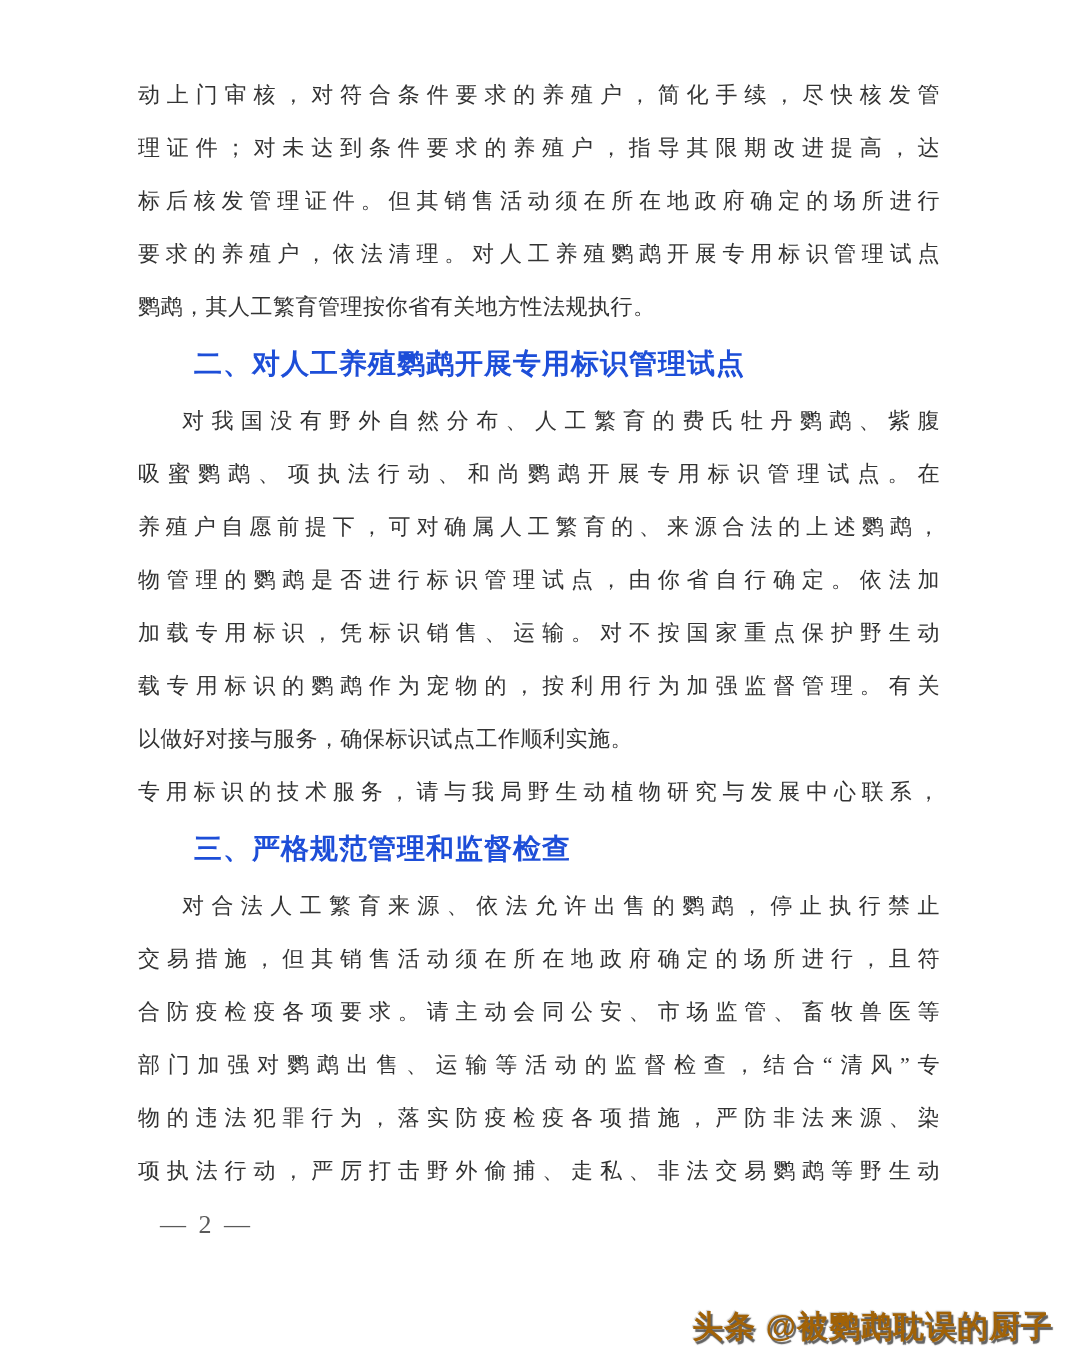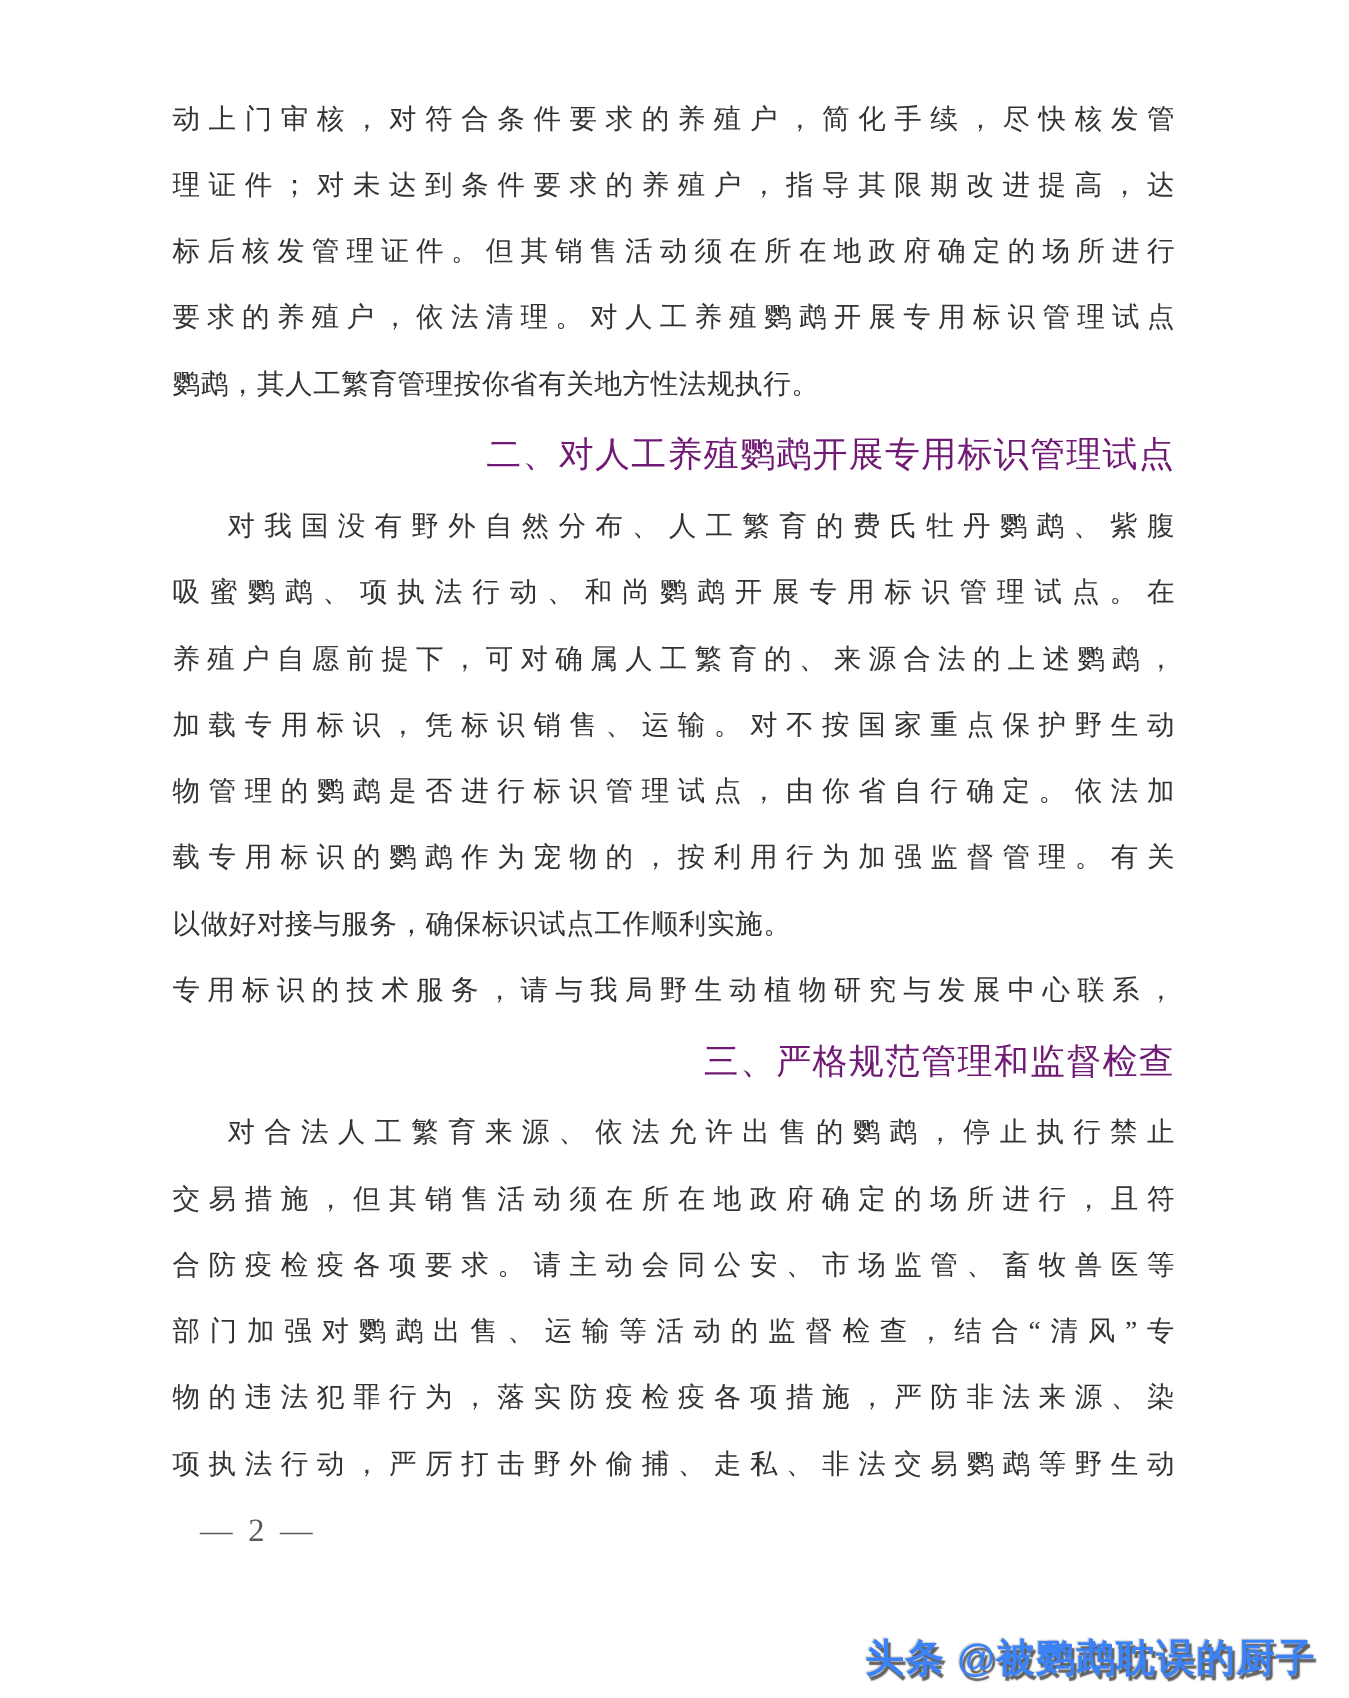--- a/index.html
+++ b/index.html
@@ -32,48 +32,47 @@
   }
   .doc-line.last {
     text-align-last: left;
   }
   .doc-line.indent {
     text-indent: 2em;
     font-family: Liberation Serif, serif;
   }
   .doc-heading {
     font-family: "Liberation Sans", "DejaVu Sans", sans-serif;
-    font-weight: 400;
+    font-weight: 700;
     font-size: 28px;
     line-height: 53px;
-    color: #701a75;
+    color: #1d4ed8;
     text-indent: 2em;
     margin: 4px 0;
     letter-spacing: 1px;
-    text-align: right;
   }
   .page-number {
     position: absolute;
     left: 160px;
     top: 1205px;
     font-size: 26px;
     line-height: 40px;
     color: #5a5a5a;
     letter-spacing: 3px;
     font-family: "Liberation Serif", "DejaVu Serif", serif;
   }
   .watermark {
     position: absolute;
     right: 26px;
     bottom: 10px;
     font-family: "Liberation Sans", "DejaVu Sans", sans-serif;
     font-weight: 700;
     font-size: 31px;
     letter-spacing: 1px;
-    color: #3b82f6;
+    color: #a16207;
     text-shadow: 2px 3px 1px rgba(80,80,80,0.9), -1px -1px 1px rgba(130,130,130,0.45);
     white-space: nowrap;
   }
 </style>
 </head>
 <body>
 
 <div class="page">
 
   <div class="doc-body">
@@ -85,22 +84,22 @@
       <div class="doc-line">要求的养殖户，依法清理。对人工养殖鹦鹉开展专用标识管理试点</div>
       <div class="doc-line last">鹦鹉，其人工繁育管理按你省有关地方性法规执行。</div>
     </div>
 
     <div class="doc-heading">二、对人工养殖鹦鹉开展专用标识管理试点</div>
 
     <div>
       <div class="doc-line indent">对我国没有野外自然分布、人工繁育的费氏牡丹鹦鹉、紫腹</div>
       <div class="doc-line">吸蜜鹦鹉、项执法行动、和尚鹦鹉开展专用标识管理试点。在</div>
       <div class="doc-line">养殖户自愿前提下，可对确属人工繁育的、来源合法的上述鹦鹉，</div>
+      <div class="doc-line">物管理的鹦鹉是否进行标识管理试点，由你省自行确定。依法加</div>
       <div class="doc-line">加载专用标识，凭标识销售、运输。对不按国家重点保护野生动</div>
-      <div class="doc-line">物管理的鹦鹉是否进行标识管理试点，由你省自行确定。依法加</div>
       <div class="doc-line">载专用标识的鹦鹉作为宠物的，按利用行为加强监督管理。有关</div>
       <div class="doc-line last">以做好对接与服务，确保标识试点工作顺利实施。</div>
       <div class="doc-line">专用标识的技术服务，请与我局野生动植物研究与发展中心联系，</div>
     </div>
 
     <div class="doc-heading">三、严格规范管理和监督检查</div>
 
     <div>
       <div class="doc-line indent">对合法人工繁育来源、依法允许出售的鹦鹉，停止执行禁止</div>
       <div class="doc-line">交易措施，但其销售活动须在所在地政府确定的场所进行，且符</div>

